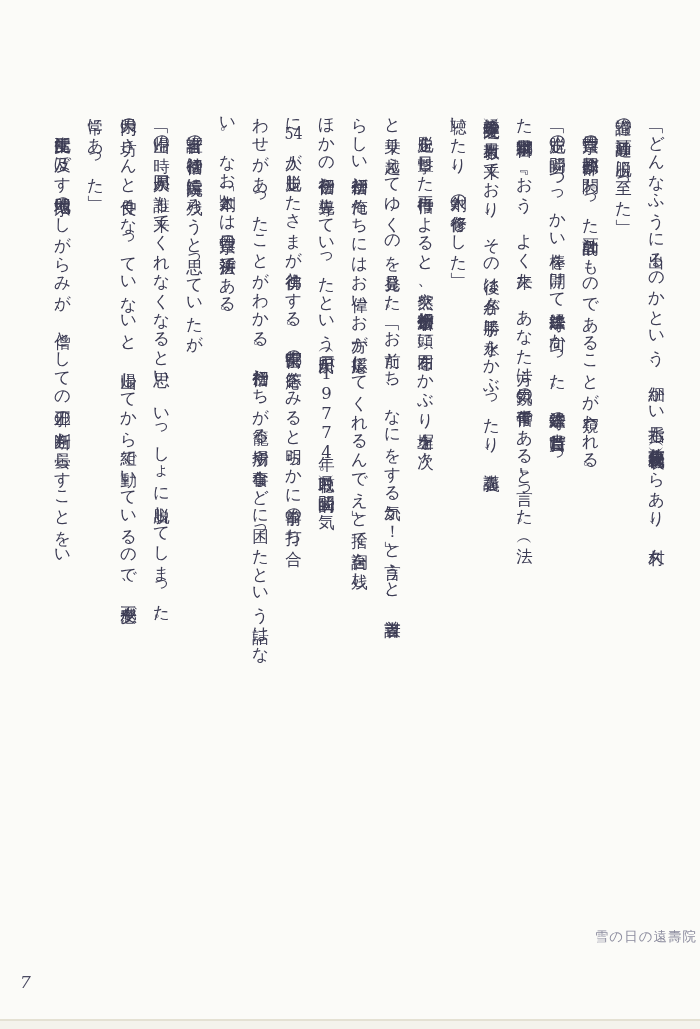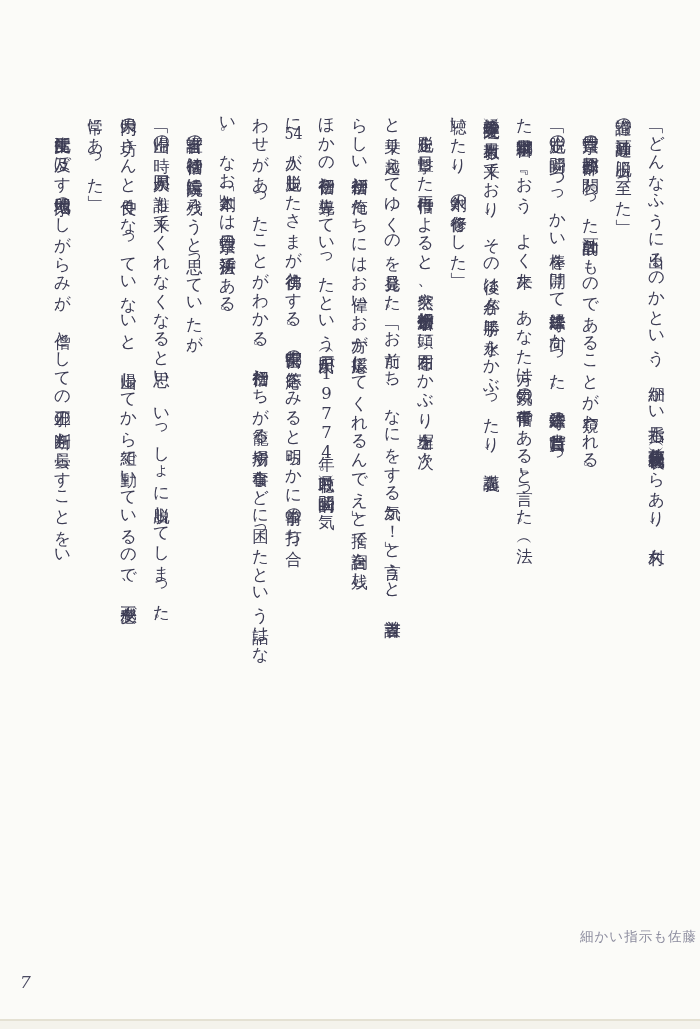--- a/index.html
+++ b/index.html
@@ -73,17 +73,17 @@
 <div class="text-block" id="text-block">
     <div class="para"><div class="tcol pstart">「どんなふうに出るのかという、細かい指示も佐藤（恵俊）初行代表からあり、久村</div><div class="tcol">諦道の計画通り脱出に至った」</div></div>
     <div class="para"><div class="tcol pstart">日蓮宗の教団幹部が関わった計画的なものであることが窺われる。</div></div>
     <div class="para"><div class="tcol pstart">「脱走の瞬間、つっかい棒を開けて法華経寺に向かった。法華経寺の当時貫首だっ</div><div class="tcol">た宇都宮日綱は、『おう、よく来た。あなた方は気鋭の青年僧である』と言った。（法</div><div class="tcol">華経寺）奥之院の東日教も来ており、その後は各々が勝手に水をかぶったり、講義を</div><div class="tcol">聴いたり、木剣の修行をした」</div></div>
     <div class="para"><div class="tcol pstart">脱走を目撃した再行僧によると、突然、初行僧数十名が頭に布団をかぶり土塀を次々</div><div class="tcol">と乗り越えてゆくのを発見した。「お前たち、なにをする気か！」と言うと、首謀者</div><div class="tcol">らしい初行僧が「俺たちにはお偉いお方が応援してくれるんでえ」と捨て台詞を残し、</div><div class="tcol">ほかの初行僧を先導していったという（戸田氏が<span class="ud">1</span><span class="ud">9</span><span class="ud">7</span><span class="ud">7</span>年<span class="ud">4</span>月聴取）。瞬間的、一気</div><div class="tcol">に<span class="tcy">54</span>人が脱走したさまが彷彿とする。宇都宮氏の応答をみると明らかに事前の打ち合</div><div class="tcol">わせがあったことがわかる。初行僧たちが籠る場所や食事などに困ったという話はな</div><div class="tcol">い。なお「木剣」とは日蓮宗の祈祷法である。</div></div>
     <div class="para"><div class="tcol pstart">証言者の初行僧は遠壽院に残ろうと思っていたが、</div></div>
     <div class="para"><div class="tcol pstart">「帰山の時、同県人が誰も来てくれなくなると思い、いっしょに脱出してしまった。</div><div class="tcol">県内の坊さんと仲良くなっていないと、帰山してから組で動いているので、不安感が</div><div class="tcol">常にあった」</div></div>
     <div class="para"><div class="tcol pstart">生活支配に及ぼす地域宗門のしがらみが、僧としての正邪の判断を曇らすことをい</div></div>
   </div>
 
-<div class="running-title">細かい指示も佐藤</div>
+<div class="running-title">雪の日の遠壽院</div>
 
 <div class="page-number">7</div>
 
 <div class="scan-edge"></div>
 
 </body></html>

